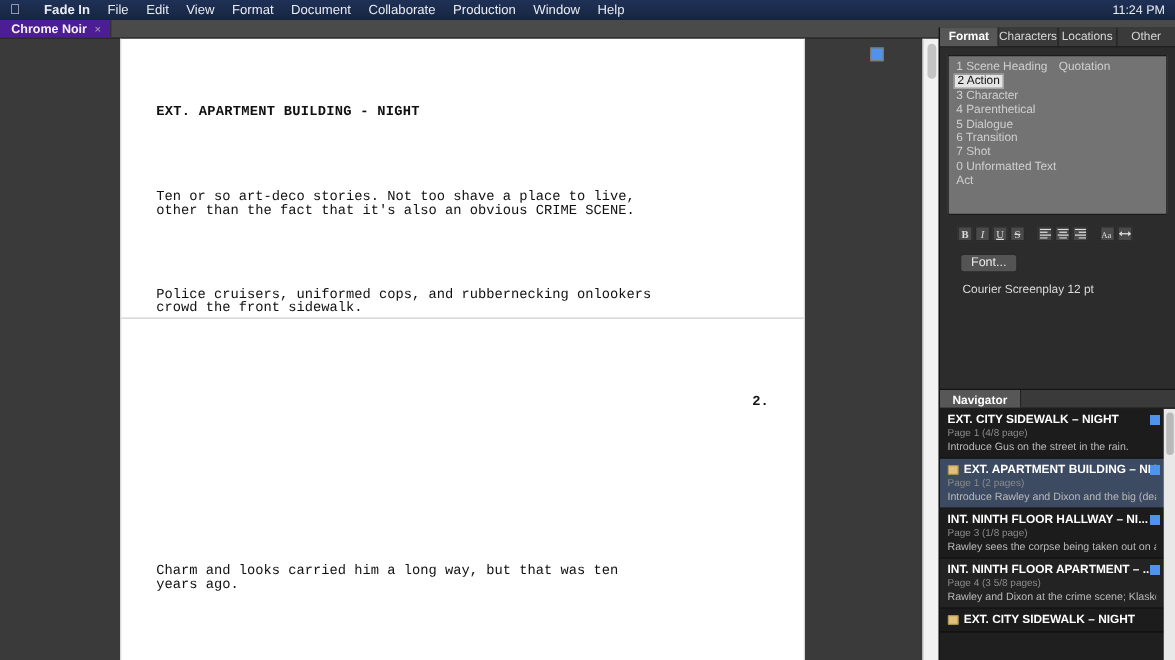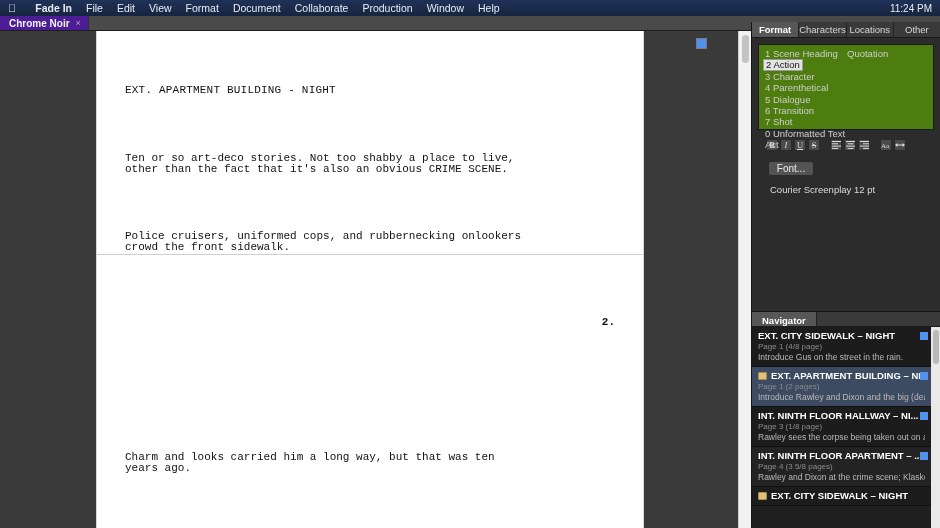--- a/index.html
+++ b/index.html
@@ -70,21 +70,21 @@
     font-size: 11px;
     line-height: 11.2px;
     color: #111;
     white-space: pre;
   }
   .page.p1 .page-inner { padding-top: 66px; }
   .page.p2 .page-inner { padding-top: 40px; }
 
   .sp-block { margin: 0; }
   .sp-gap { height: 11.2px; }
-  .scene-heading { font-weight: normal; letter-spacing: 0.2px; }
+  .scene-heading { font-weight: bold; letter-spacing: 0.2px; }
   .action { }
   .transition-right { text-align: right; }
   .page-number { text-align: right; font-weight: bold; }
 
   .scene-color-chip {
     position: absolute; top: 41px; left: 599px;
     width: 11px; height: 11px;
     background: #4f93ec;
     border: 1px solid #7a7a7a;
   }
@@ -121,24 +121,24 @@
     flex: 1;
     display: flex; align-items: center; justify-content: center;
     font-size: 9.5px; color: #d8d8d8;
     border-right: 1px solid #222;
   }
   .insp-tab:last-child { border-right: none; }
   .insp-tab.active { background: #575757; color: #ffffff; font-weight: bold; }
 
   .format-panel { padding: 6px 6px 0 6px; }
   .format-list {
-    background: #4d7c0f;
+    background: #737373;
     border: 1px solid #1c1c1c;
     padding: 3px 0 4px 0;
-    height: 86px;
+    height: 128px;
     position: relative;
   }
   .fmt-row {
     display: flex;
     font-size: 9.5px; color: #cfcfcf;
     padding: 0 6px;
     line-height: 11.4px;
     height: 11.4px;
     align-items: center;
   }
@@ -298,21 +298,21 @@
     </div>
   </div>
 
   <div class="editor-area">
     <div class="pages-scroller">
 
       <div class="page p1">
         <div class="page-inner">
           <div class="sp-block scene-heading">EXT. APARTMENT BUILDING - NIGHT</div>
           <div class="sp-gap"></div>
-          <div class="sp-block action">Ten or so art-deco stories. Not too shabby a place to live,
+          <div class="sp-block action">Ten or so art-deco stories. Not too shave a place to live,
 other than the fact that it's also an obvious CRIME SCENE.</div>
           <div class="sp-gap"></div>
           <div class="sp-block action">Police cruisers, uniformed cops, and rubbernecking onlookers
 crowd the front sidewalk.</div>
           <div class="sp-gap"></div>
           <div class="sp-block action">MILO RAWLEY -- 30s, a couple days overdue for a shave and a
 big GRAFLEX SPEED GRAPHIC CAMERA tucked inside his coat --
 hands a couple of CRUMPLED BILLS to one of the cops and
 slips past the barricade.</div>
           <div class="sp-gap"></div>

